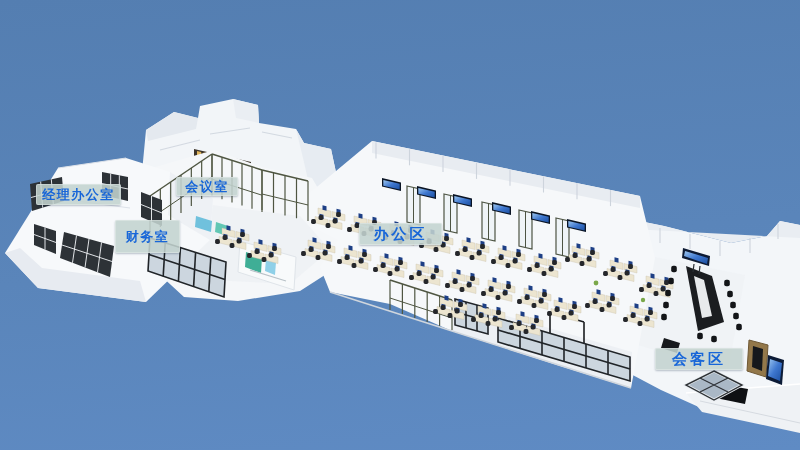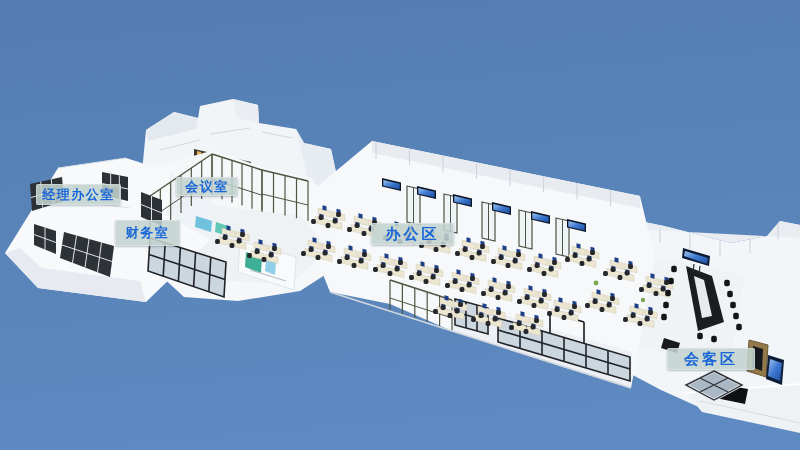--- a/index.html
+++ b/index.html
@@ -10,21 +10,21 @@
   }
   .stage svg{position:absolute;left:0;top:0;}
   .room-label{
     position:absolute;display:flex;align-items:center;justify-content:center;
     background:rgba(195,211,207,0.88);
     color:#1866d8;font-weight:bold;border-radius:2px;
     box-shadow:inset 0 0 0 1px rgba(255,255,255,0.28), 0 1px 2px rgba(25,45,75,0.28);
     cursor:pointer;white-space:nowrap;user-select:none;
   }
   .room-label.small{font-size:13px;letter-spacing:1.5px;}
-  .room-label.large{font-size:15px;letter-spacing:3px;margin-left:12px;}
+  .room-label.large{font-size:15px;letter-spacing:3px;}
 </style>
 </head>
 <body>
 
 <div class="stage">
 
 <svg id="scene" width="800" height="450" viewBox="0 0 800 450">
   <defs>
     <linearGradient id="scr" x1="0" y1="0" x2="1" y2="1">
       <stop offset="0" stop-color="#9cc6f0"></stop>
@@ -596,21 +596,21 @@
         <rect x="736.2" y="323.8" width="5.6" height="6.4" rx="2" fill="#131518"></rect>
         <rect x="697.2" y="332.8" width="5.6" height="6.4" rx="2" fill="#131518"></rect>
         <rect x="711.2" y="335.8" width="5.6" height="6.4" rx="2" fill="#131518"></rect>
       </g>
 </svg>
 
   <div class="room-label small" style="left:36px;top:184px;width:85px;height:21px;">
     <span>经理办公室</span>
   </div>
 
-  <div class="room-label small" style="left:115px;top:220px;width:65px;height:26px;">
+  <div class="room-label small" style="left:115px;top:220px;width:65px;height:33px;">
     <span>财务室</span>
   </div>
 
   <div class="room-label small" style="left:176px;top:177px;width:62px;height:19px;">
     <span>会议室</span>
   </div>
 
   <div class="room-label large" style="left:359px;top:223px;width:83px;height:22px;">
     <span>办公区</span>
   </div>

